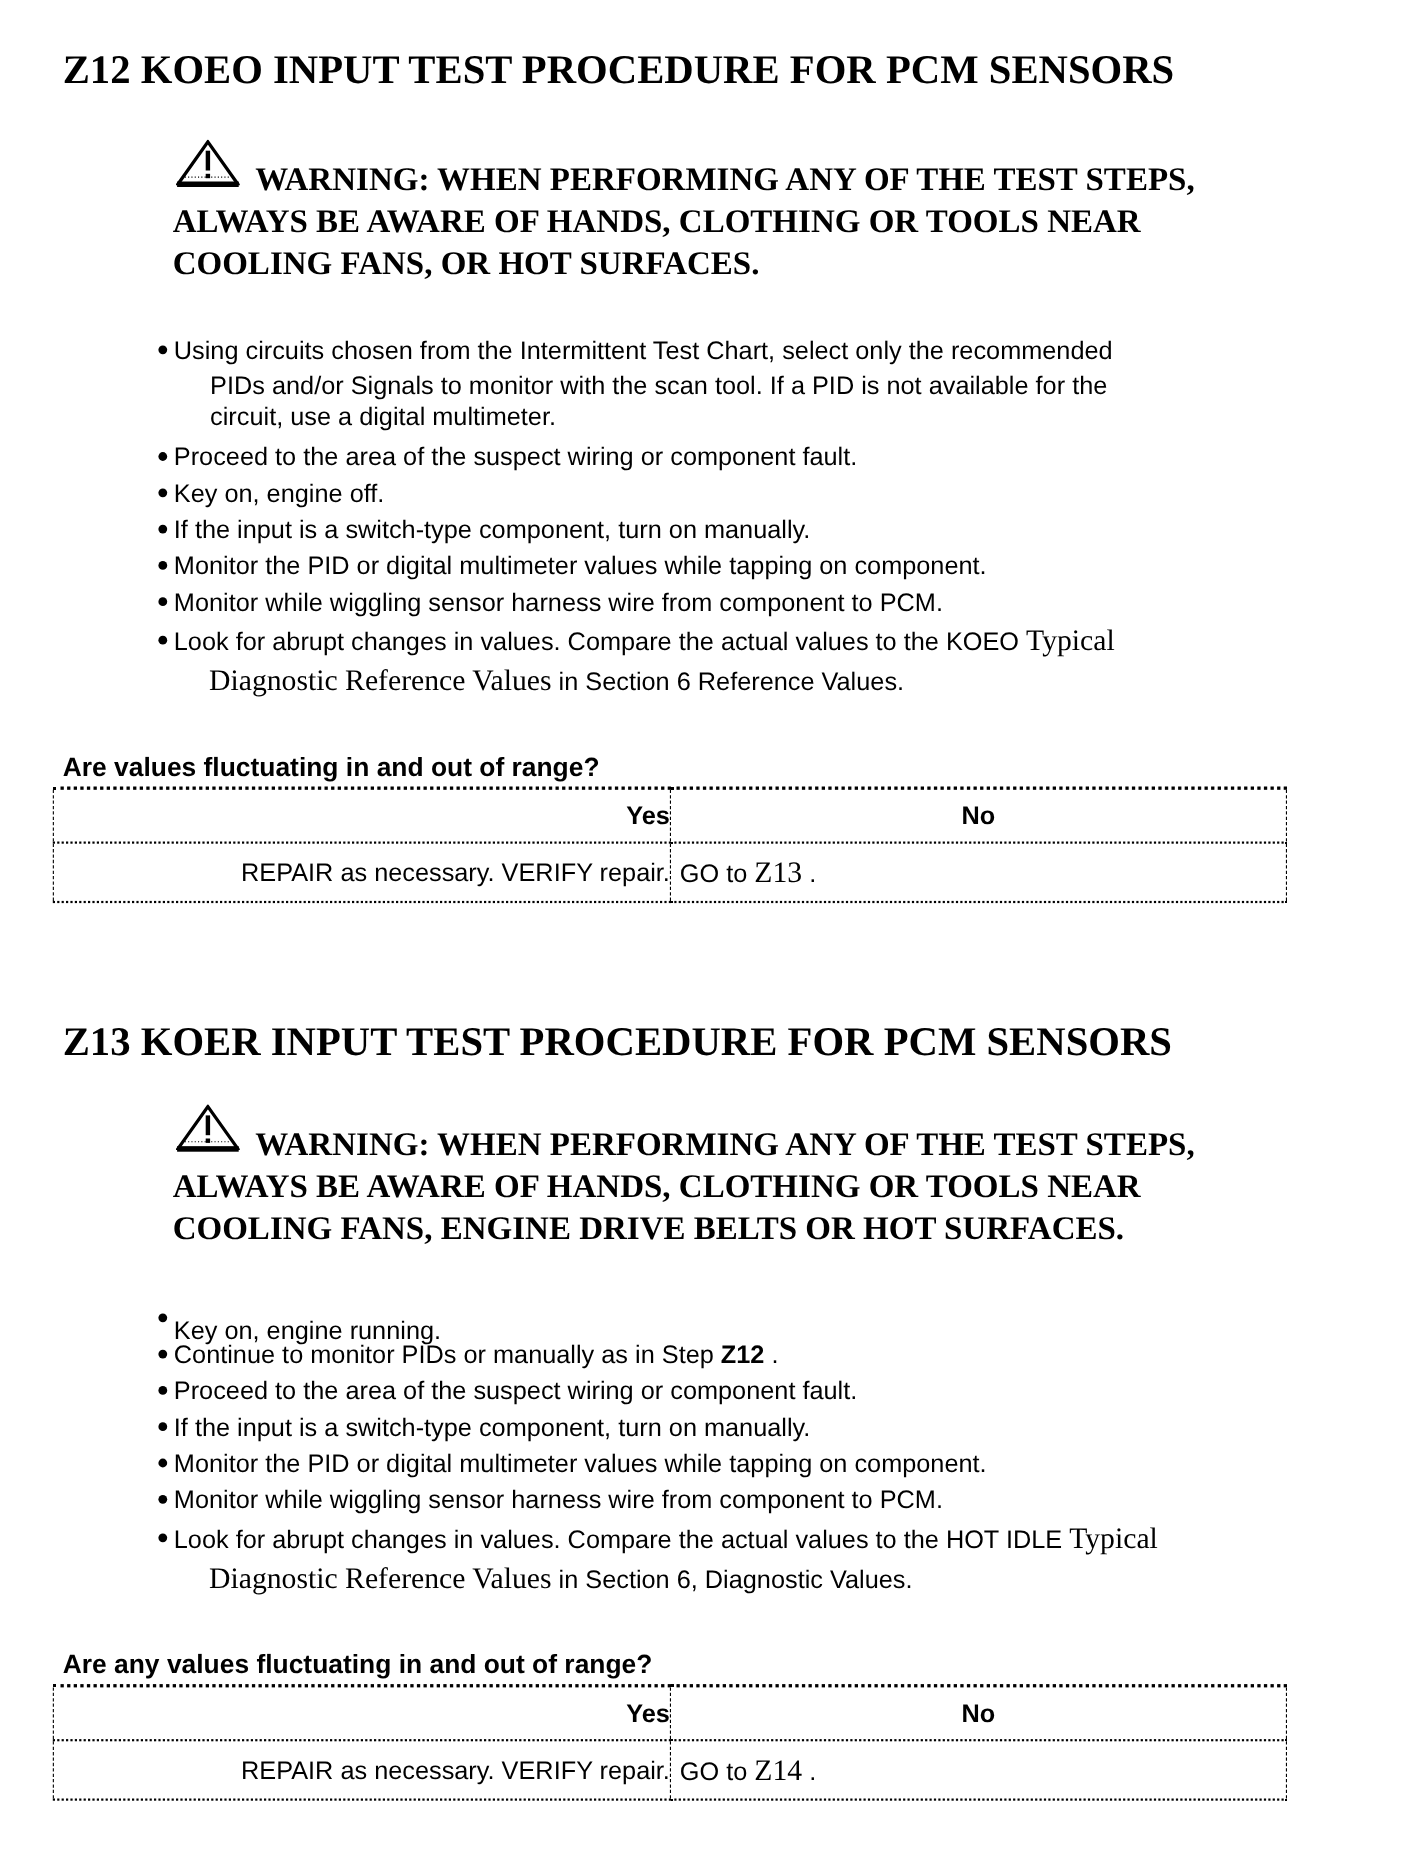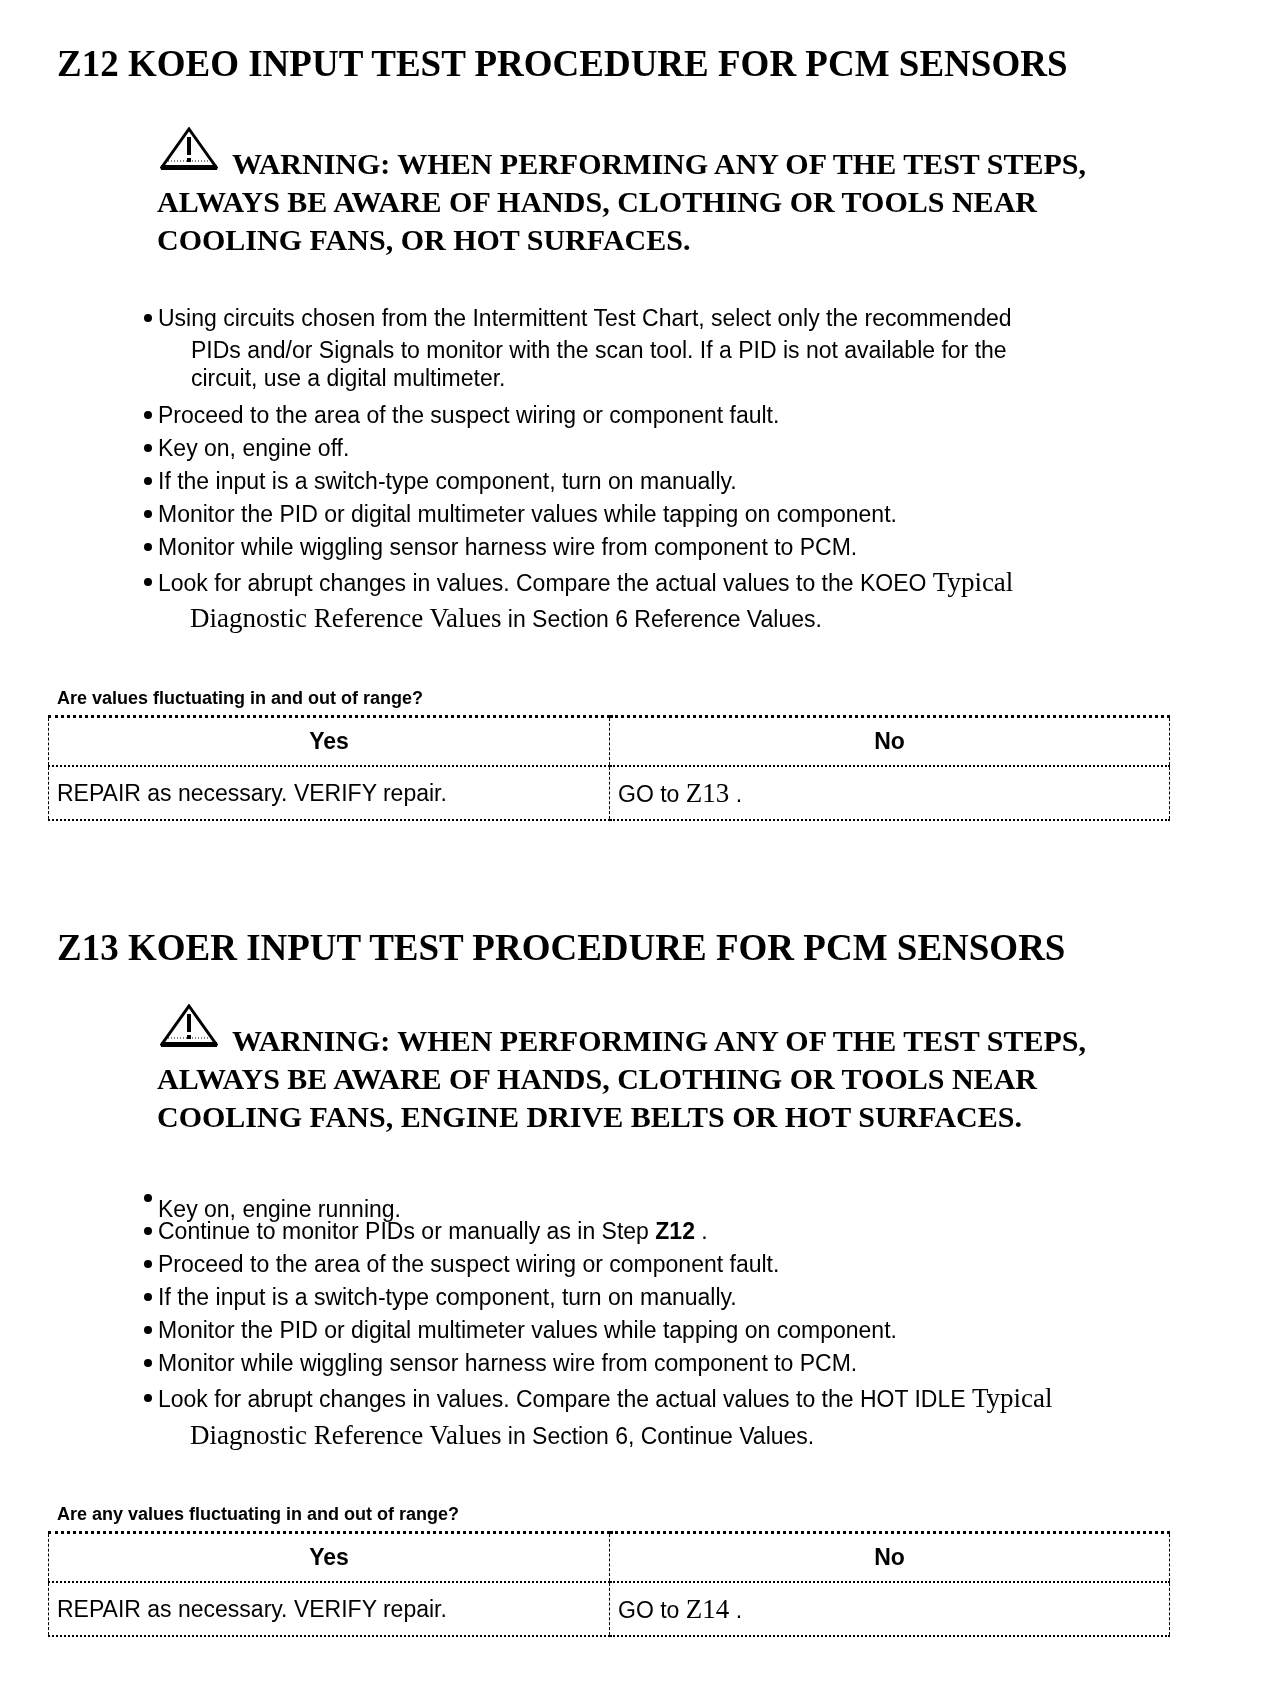--- a/index.html
+++ b/index.html
@@ -45,21 +45,21 @@
       border-radius: 50%;
       background: #000;
     }
     .serif-inline {
       font-family: "Liberation Serif", "DejaVu Serif", serif;
       font-size: 27px;
     }
     .question {
       font-family: "Liberation Sans", "DejaVu Sans", sans-serif;
       font-weight: bold;
-      font-size: 18px;
+      font-size: 24px;
       line-height: 26px;
     }
     .yn-table {
       position: absolute;
       left: 48px;
       width: 1122px;
       border-collapse: collapse;
       font-family: "Liberation Sans", "DejaVu Sans", sans-serif;
     }
     .yn-table td, .yn-table th {
@@ -75,21 +75,21 @@
       border-top: 3px dotted #000;
       border-bottom: 2px dotted #000;
     }
     .yn-table td {
       font-size: 23px;
       height: 52px;
       text-align: left;
       padding-left: 8px;
       border-bottom: 2px dotted #000;
     }
-    .yn-table .col-yes { width: 552px; }
+    .yn-table .col-yes { width: 552px; text-align: right; }
     .goto-ref {
       font-family: "Liberation Serif", "DejaVu Serif", serif;
       font-size: 27px;
     }
   </style>
 </head>
 <body>
 
 <div>
   <div class="abs heading" style="left:57px; top:44px;">Z12 KOEO INPUT TEST PROCEDURE FOR PCM SENSORS</div>
@@ -209,21 +209,21 @@
       <div class="abs bullet-line" style="left:158px; top:1348px;">Monitor while wiggling sensor harness wire from component to PCM.</div>
     </div>
     <div>
       <span class="bullet-dot" style="left:144px; top:1394px;"></span>
       <div class="abs bullet-line" style="left:158px; top:1383px;">
         <span>Look for abrupt changes in values. Compare the actual values to the HOT IDLE</span>
         <span class="serif-inline">Typical</span>
       </div>
       <div class="abs bullet-line" style="left:190px; top:1420px;">
         <span class="serif-inline">Diagnostic Reference Values</span>
-        <span>in Section 6, Continue Values.</span>
+        <span>in Section 6, Diagnostic Values.</span>
       </div>
     </div>
   </div>
 
   <div class="abs question" style="left:57px; top:1501px;">Are any values fluctuating in and out of range?</div>
 
   <table class="yn-table" style="top:1531px;">
     <tbody>
         <tr>
       <th class="col-yes">Yes</th>

